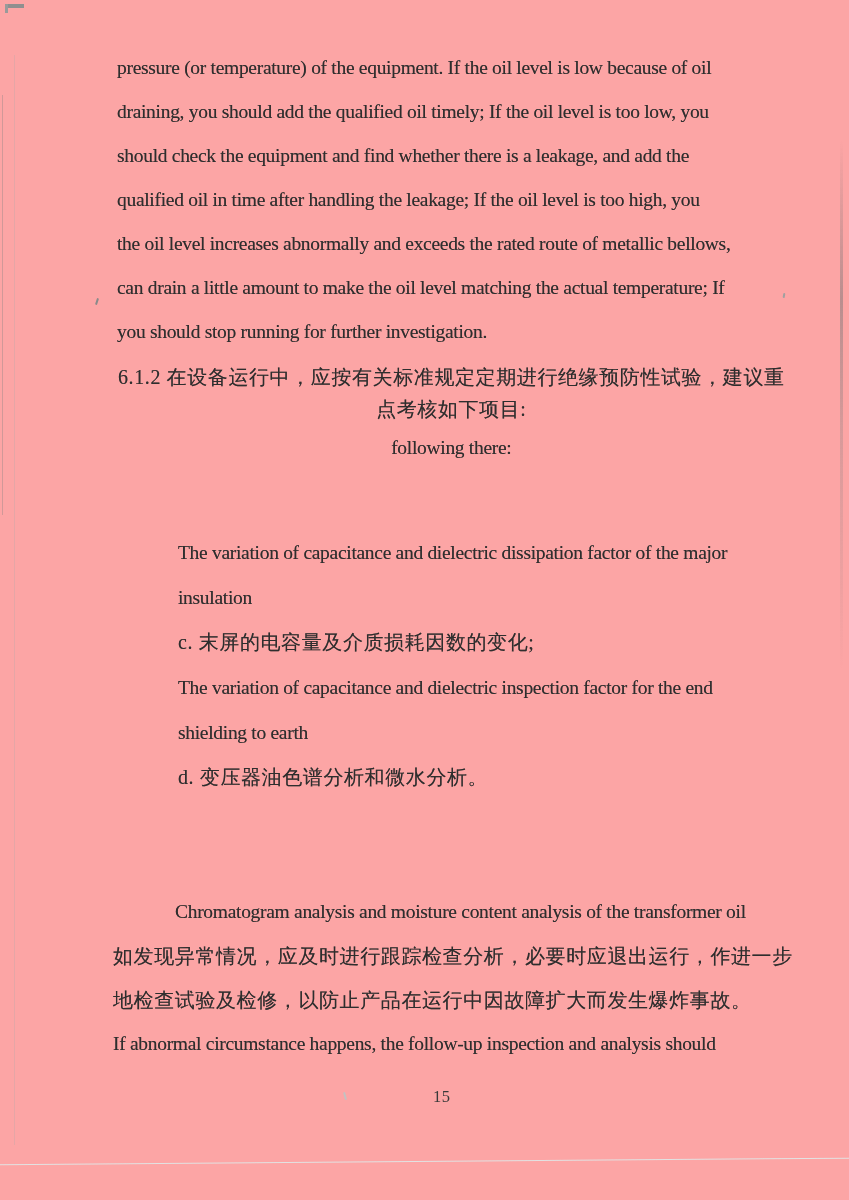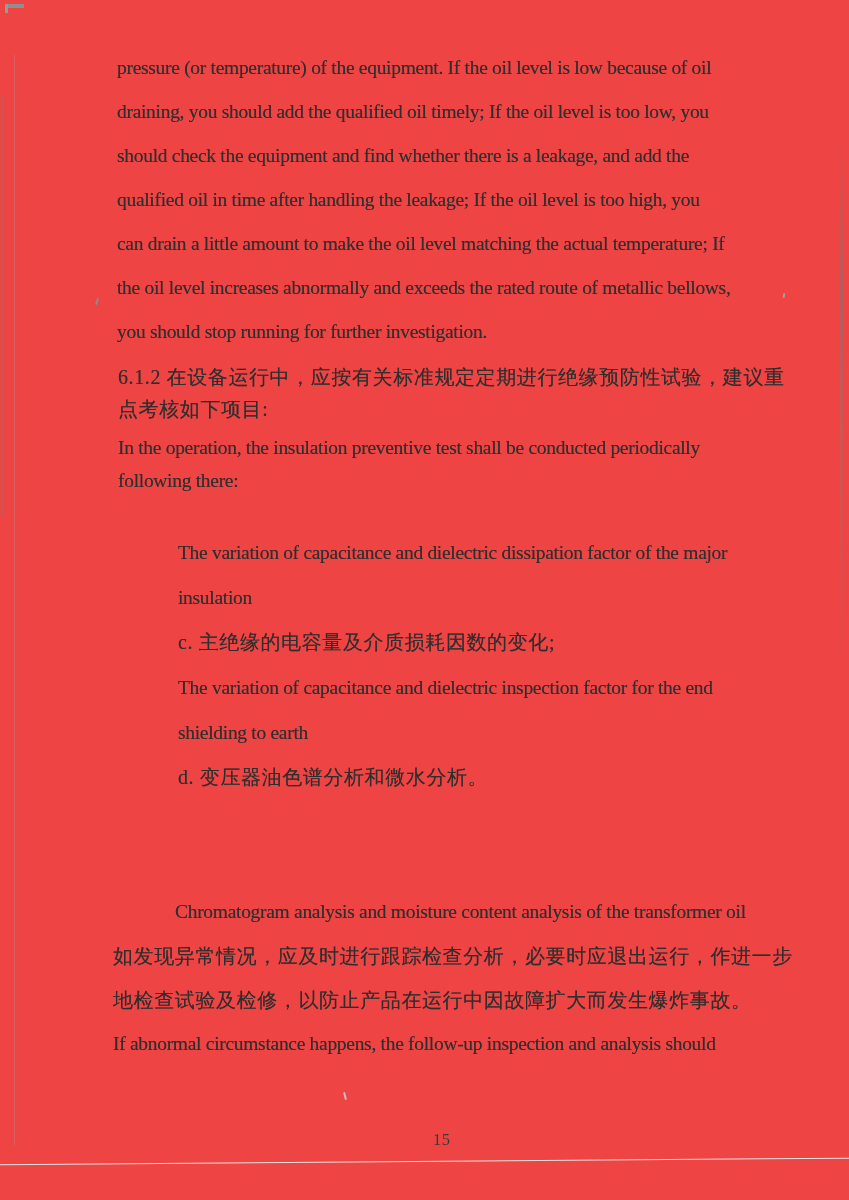--- a/index.html
+++ b/index.html
@@ -1,55 +1,54 @@
 <!DOCTYPE html>
 <html><head>
 <meta charset="utf-8">
 <style>
   html, body { margin: 0; padding: 0; background: #ffffff; }
   .page {
     position: relative;
     width: 849px;
     height: 1200px;
-    background: #ef4444;
+    background: #fca5a5;
     overflow: hidden;
     font-family: "Liberation Serif", "DejaVu Serif", serif;
     color: #2e2e2e;
   }
   section, .abs { position: absolute; }
   .ln { white-space: nowrap; text-shadow: 0 0 0.5px rgba(46,46,46,0.55); }
   .en { font-size: 19.5px; letter-spacing: -0.3px; }
   .zh { font-size: 20px; letter-spacing: 0.6px; }
 
   
   #para1 { left: 117px; top: 46px; }
   #para1 .ln { height: 44px; line-height: 44px; }
 
   
-  #sec612 { left: 118px; top: 361px; }
+  #sec612 { left: 118px; top: 361px; text-align: center; }
   #sec612 .zh-block .ln { height: 32px; line-height: 32px; }
   #sec612 .en-block { margin-top: 6px; }
   #sec612 .en-block .ln { height: 33px; line-height: 33px; }
 
   
   #items { left: 178px; top: 530px; }
   #items .ln { height: 45px; line-height: 45px; }
   #items .gap { margin-left: 20px; }
 
   
   #closing { left: 113px; top: 890px; }
   #closing .ln { height: 44px; line-height: 44px; }
   #closing .indent { padding-left: 62px; }
 
   
   #pagenum {
     left: 433px; top: 1087px;
     font-size: 16.5px; letter-spacing: 0.5px;
     color: #3a3a3a;
-    margin-top: 43px;
   }
 
   
   .corner-h { left: 5px;  top: 4px;   width: 19px; height: 4px;  background: #8f8f8f; }
   .corner-v { left: 5px;  top: 4px;   width: 3px;  height: 9px;  background: #9a9a9a; }
   .edge-left-a { left: 2px;  top: 95px; width: 1px; height: 420px; background: rgba(130,130,130,0.35); }
   .edge-left-b { left: 14px; top: 55px; width: 1px; height: 1090px; background: rgba(170,170,170,0.28); }
   .edge-right {
     left: 840px; top: 140px; width: 3px; height: 530px;
     background: linear-gradient(180deg,
@@ -80,40 +79,39 @@
   <div class="abs bottom-line"></div>
   <div class="abs speck-1"></div>
   <div class="abs speck-2"></div>
   <div class="abs speck-3"></div>
 
   <section id="para1">
     <div class="ln en">pressure (or temperature) of the equipment. If the oil level is low because of oil</div>
     <div class="ln en">draining, you should add the qualified oil timely; If the oil level is too low, you</div>
     <div class="ln en">should check the equipment and find whether there is a leakage, and add the</div>
     <div class="ln en">qualified oil in time after handling the leakage; If the oil level is too high, you</div>
+    <div class="ln en">the oil level increases abnormally and exceeds the rated route of metallic bellows,</div>
     <div class="ln en">can drain a little amount to make the oil level matching the actual temperature; If</div>
-    <div class="ln en">the oil level increases abnormally and exceeds the rated route of metallic bellows,</div>
     <div class="ln en">you should stop running for further investigation.</div>
   </section>
 
   <section id="sec612">
     <div class="zh-block">
       <div class="ln zh">6.1.2 在设备运行中，应按有关标准规定定期进行绝缘预防性试验，建议重</div>
       <div class="ln zh">点考核如下项目:</div>
     </div>
     <div class="en-block">
-      <div class="ln en">In the operation, the insulation preventive test shall be conducted periodically</div>
       <div class="ln en">following there:</div>
     </div>
   </section>
 
   <section id="items">
     <div class="ln en">The variation of capacitance and dielectric dissipation factor of the major</div>
     <div class="ln en">insulation</div>
-    <div class="ln zh">c. 主绝缘的电容量及介质损耗因数的变化;</div>
+    <div class="ln zh">c. 末屏的电容量及介质损耗因数的变化;</div>
     <div class="ln en">The variation of capacitance and dielectric inspection factor for the end</div>
     <div class="ln en">shielding to earth</div>
     <div class="ln zh">d. 变压器油色谱分析和微水分析。</div>
   </section>
 
   <section id="closing">
     <div class="ln en indent">Chromatogram analysis and moisture content analysis of the transformer oil</div>
     <div class="ln zh">如发现异常情况，应及时进行跟踪检查分析，必要时应退出运行，作进一步</div>
     <div class="ln zh">地检查试验及检修，以防止产品在运行中因故障扩大而发生爆炸事故。</div>
     <div class="ln en">If abnormal circumstance happens, the follow-up inspection and analysis should</div>

